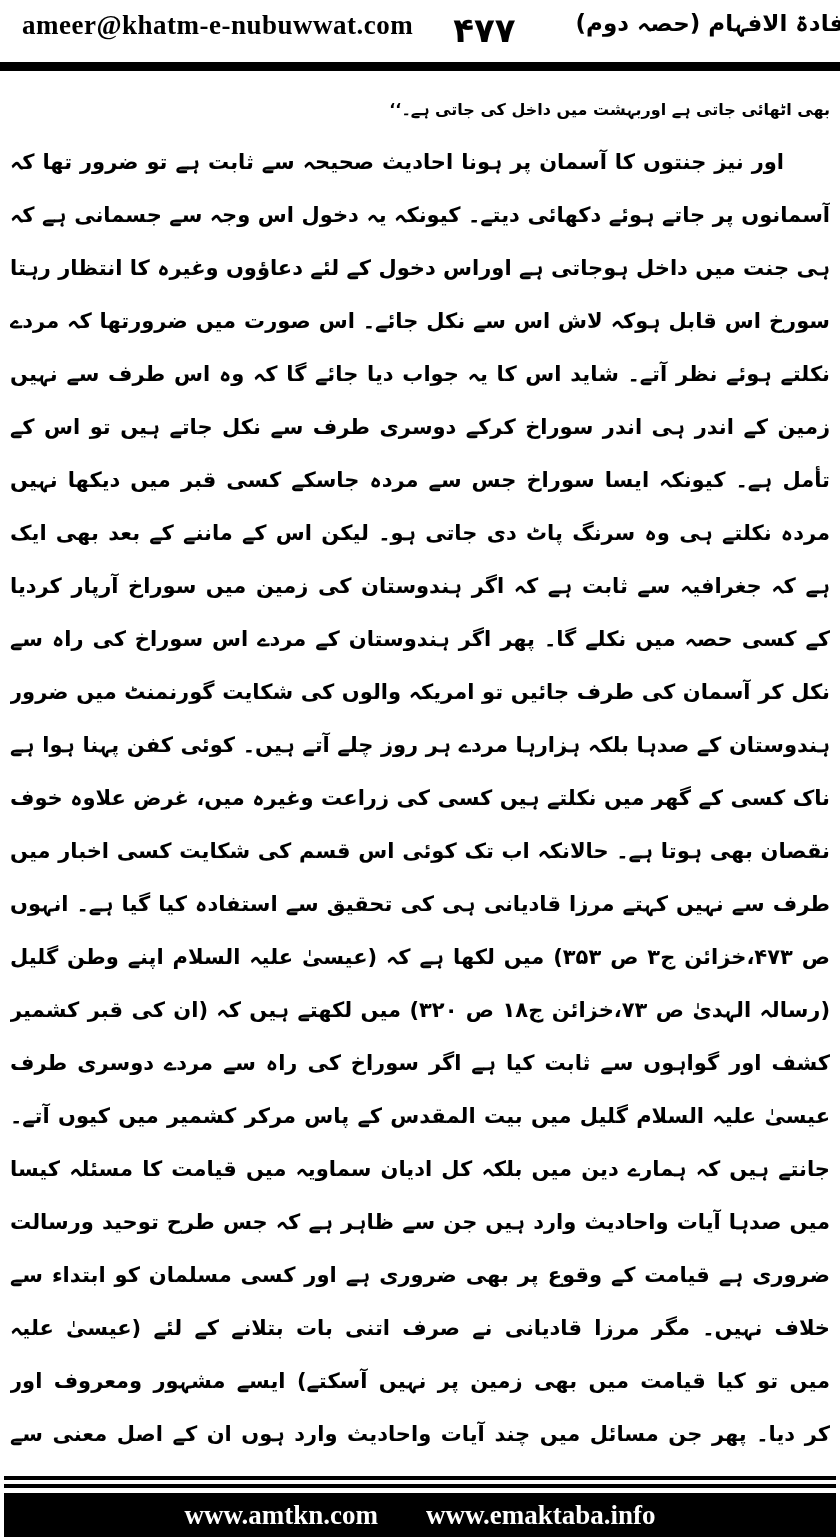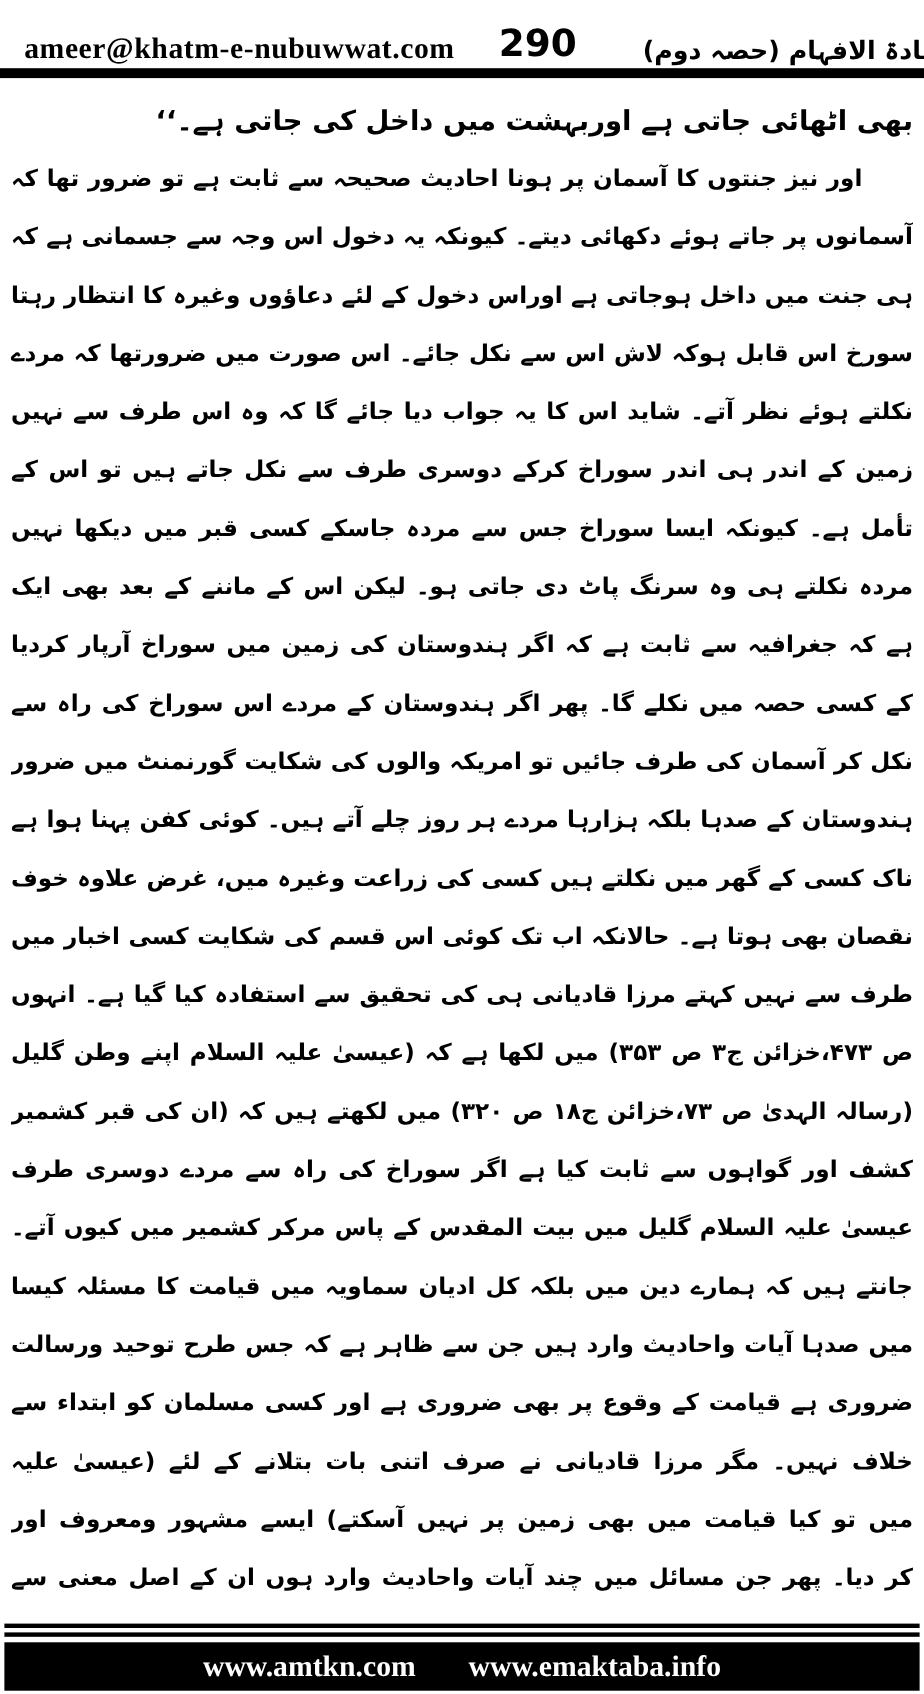--- a/index.html
+++ b/index.html
@@ -9,21 +9,21 @@
     width: 840px;
     height: 1540px;
     background: #ffffff;
     color: #000000;
     overflow: hidden;
     font-family: "DejaVu Sans", sans-serif;
   }
   
   .page-header {
     display: flex;
-    align-items: flex-end;
+    align-items: flex-start;
     justify-content: space-between;
     padding: 10px 14px 2px 22px;
     height: 50px;
   }
   .author-email {
     font-family: "Liberation Serif", "DejaVu Serif", serif;
     font-weight: bold;
     font-size: 27px;
     letter-spacing: 0.5px;
     white-space: nowrap;
@@ -56,21 +56,21 @@
   }
   .line {
     height: 53px;
     line-height: 53px;
     overflow: hidden;
     font-size: 21px;
     text-align: justify;
     text-align-last: justify;
   }
   .line.quote {
-    font-size: 25px;
+    font-size: 16px;
     text-align: center;
     text-align-last: right;
   }
   .line.indent {
     padding-right: 46px;
   }
   
   .page-footer {
     position: absolute;
     left: 0;
@@ -98,21 +98,21 @@
     white-space: nowrap;
   }
 </style>
 </head>
 <body>
 
 <div class="page">
 
   <div class="page-header">
     <span class="author-email">ameer@khatm-e-nubuwwat.com</span>
-    <span class="page-number">290</span>
+    <span class="page-number">۴۷۷</span>
     <span class="book-title">احتساب جلد۲۱/افادۃ الافہام (حصہ دوم)</span>
   </div>
 
   <div class="header-rule"></div>
 
   <div class="body-text">
     <div class="line quote">بھی اٹھائی جاتی ہے اوربہشت میں داخل کی جاتی ہے۔‘‘</div>
     <div class="line indent">اور نیز جنتوں کا آسمان پر ہونا احادیث صحیحہ سے ثابت ہے تو ضرور تھا کہ مردے</div>
     <div class="line">آسمانوں پر جاتے ہوئے دکھائی دیتے۔ کیونکہ یہ دخول اس وجہ سے جسمانی ہے کہ روح تو مرتے</div>
     <div class="line">ہی جنت میں داخل ہوجاتی ہے اوراس دخول کے لئے دعاؤوں وغیرہ کا انتظار رہتا ہے۔ جس سے</div>

